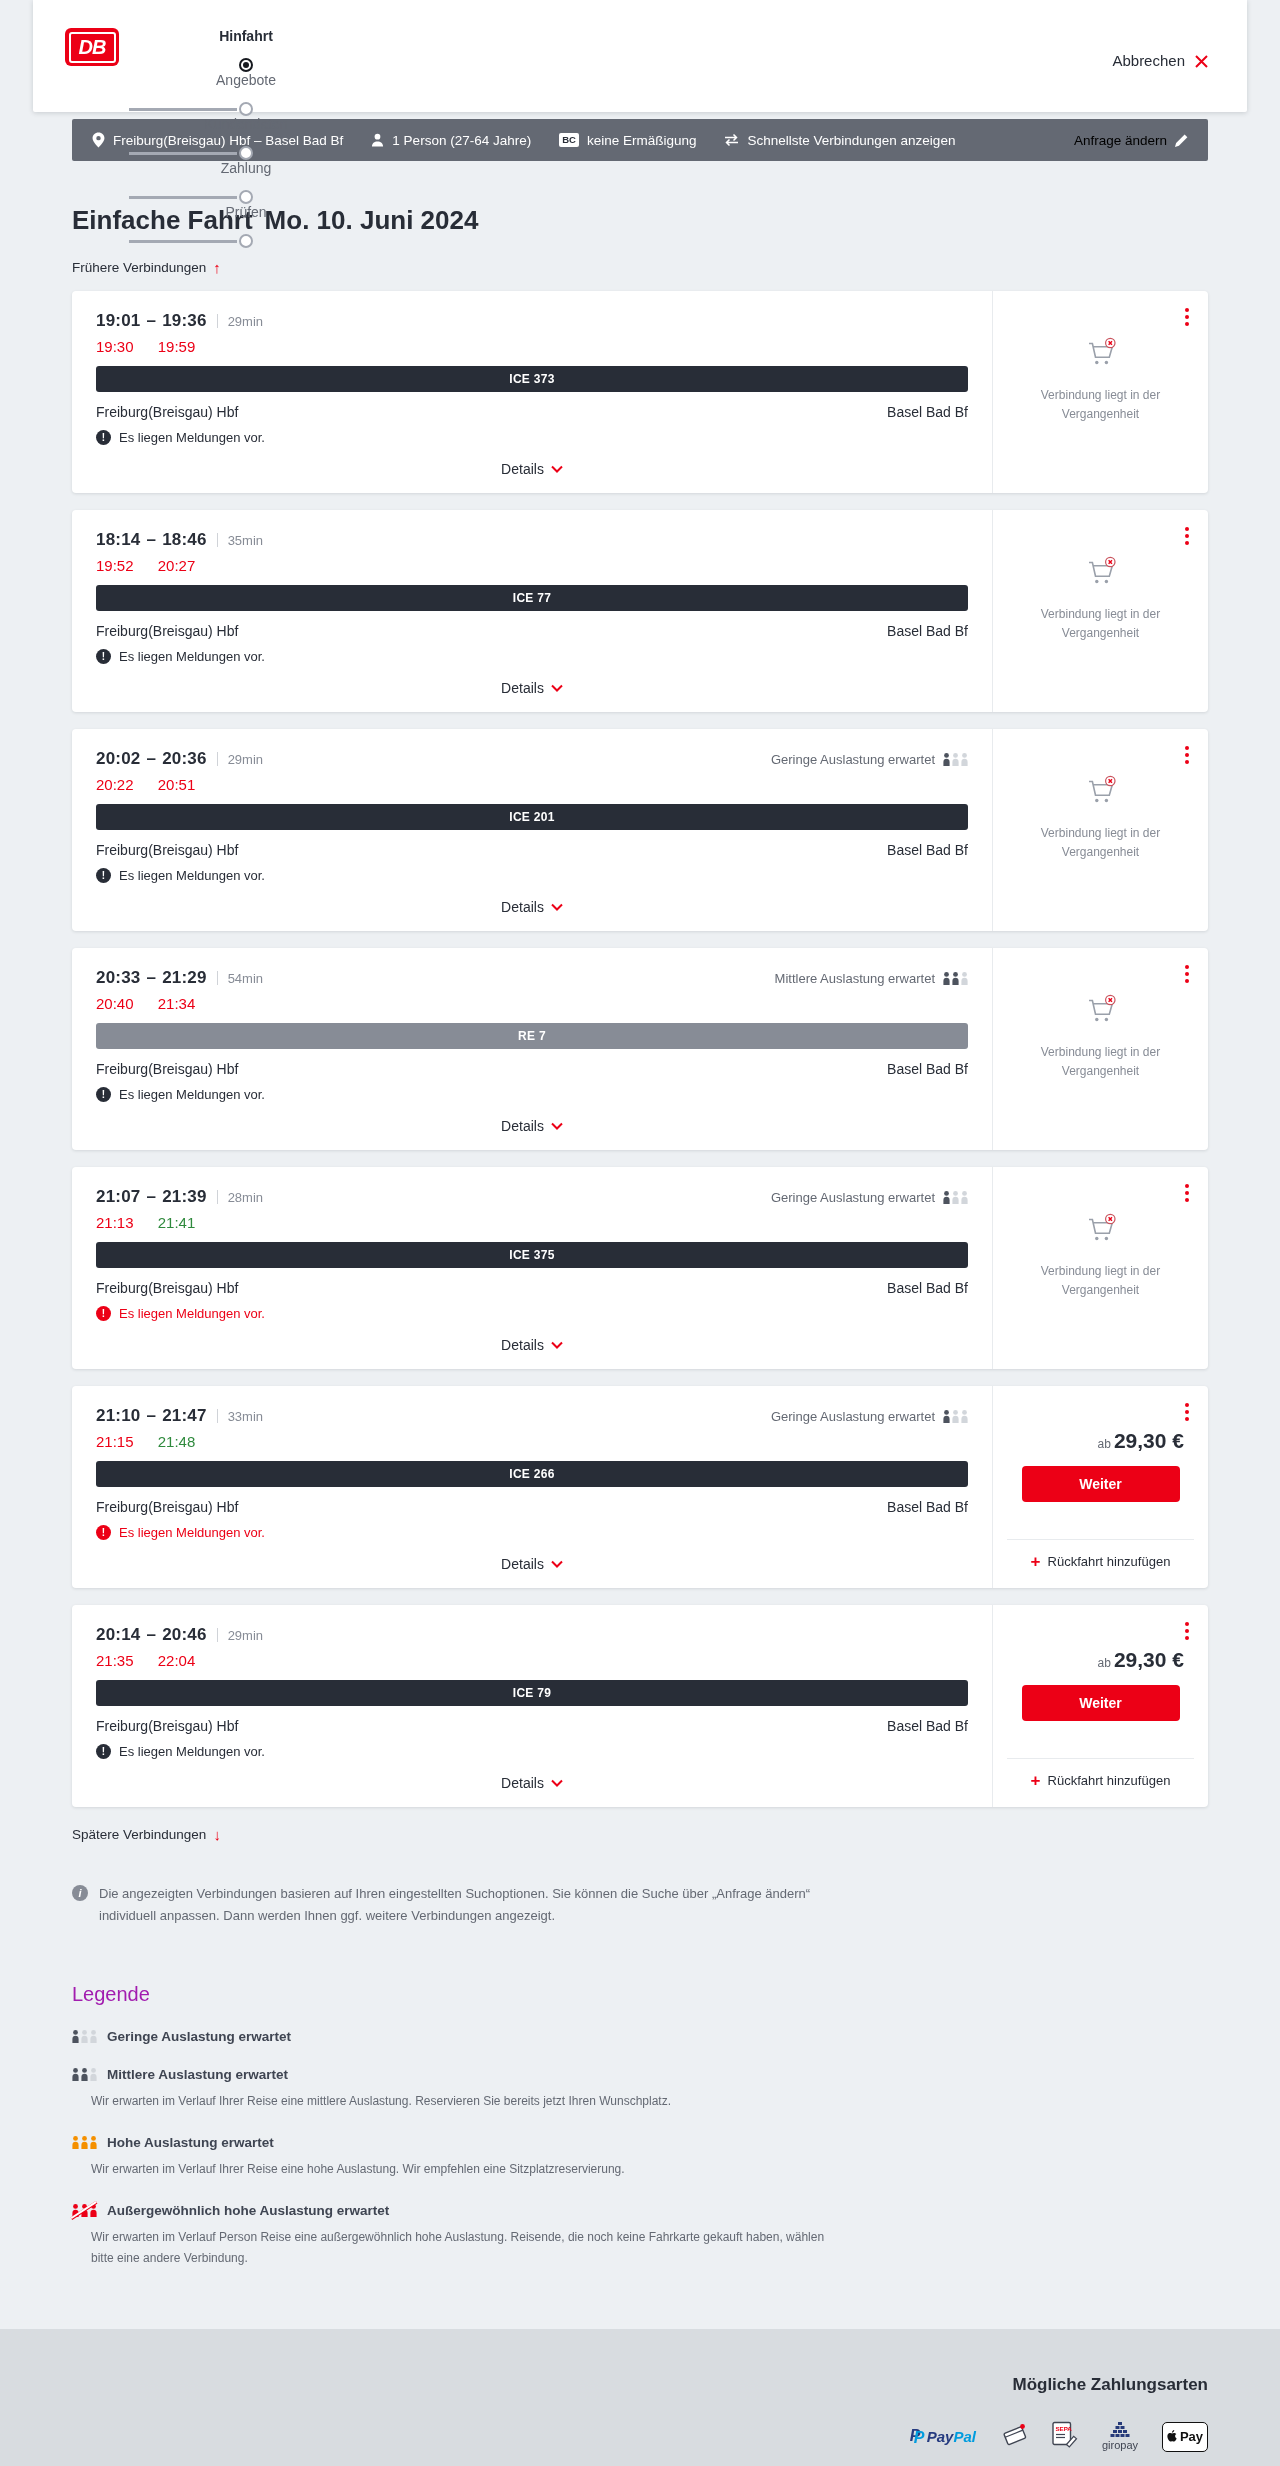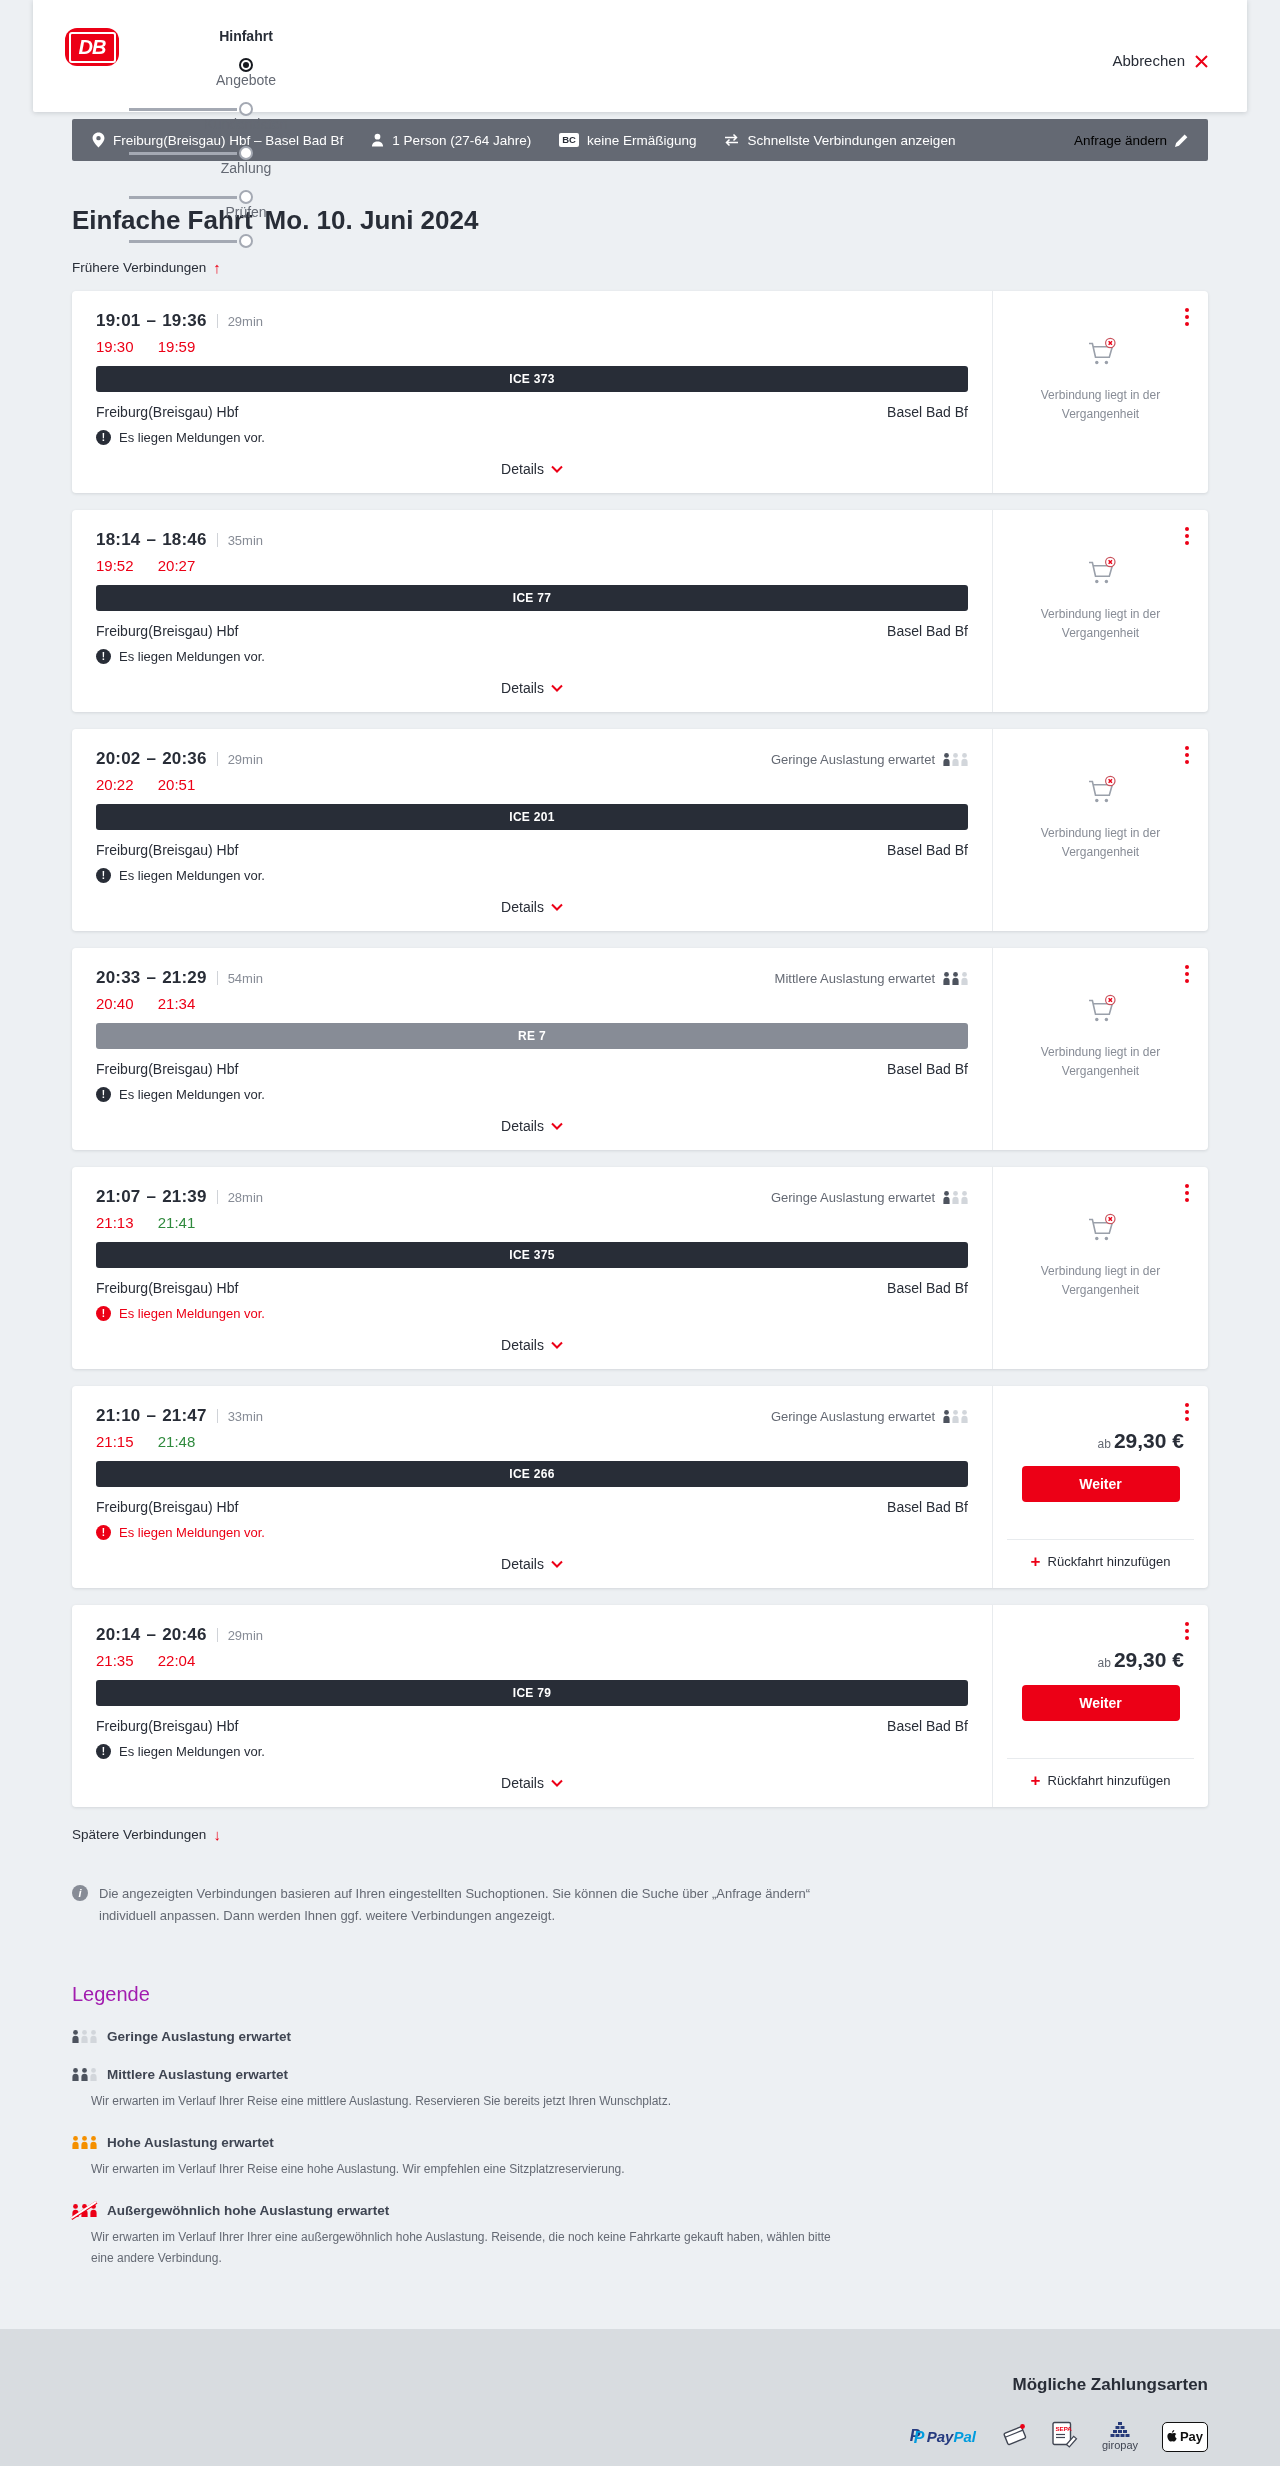--- a/index.html
+++ b/index.html
@@ -12,21 +12,21 @@
   }
   button { font-family:inherit; cursor:pointer; background:none; border:none; color:inherit; }
 
   
   .site-header{
     width:1214px; margin:0 auto; background:#fff; height:112px;
     box-shadow:0 1px 5px rgba(40,45,55,.18);
     display:flex; align-items:flex-start; padding:20px 38px 0 32px; position:relative; z-index:2;
     border-radius:0 0 2px 2px;
   }
-  .db-logo{ width:54px; height:38px; background:#ec0016; border-radius:12px; padding:3.5px; margin-top:8px; }
+  .db-logo{ width:54px; height:38px; background:#ec0016; border-radius:6px; padding:3.5px; margin-top:8px; }
   .db-logo-inner{
     width:100%; height:100%; border:2px solid #fff; border-radius:3px;
     display:flex; align-items:center; justify-content:center;
     color:#fff; font-weight:bold; font-style:italic; font-size:20px; letter-spacing:-1px;
   }
   .steps{ display:flex; margin-left:64px; margin-top:8px;flex-direction:column; }
   .step{ width:126px; display:flex; flex-direction:column; align-items:center; position:relative; }
   .step-label{ font-size:14px; color:#646973; line-height:17px; }
   .step.active .step-label{ color:#282d37; font-weight:bold; }
   .dot{ margin-top:13px; width:14px; height:14px; border:2px solid #a4a9b3; background:#fff; border-radius:50%; position:relative; z-index:1; }
@@ -719,21 +719,21 @@
               <path d="M0.4 13V9c0-2 1.3-3.2 3.1-3.2S6.6 7 6.6 9v4z" fill="#ec0016"></path>
             </svg>
             <svg width="7" height="13" viewBox="0 0 7 13">
               <circle cx="3.5" cy="2.4" r="2.4" fill="#ec0016"></circle>
               <path d="M0.4 13V9c0-2 1.3-3.2 3.1-3.2S6.6 7 6.6 9v4z" fill="#ec0016"></path>
             </svg>
             <span class="occ-slash"></span>
           </span>
       <span>Außergewöhnlich hohe Auslastung erwartet</span>
     </div>
-    <p class="legend-desc">Wir erwarten im Verlauf Ihrer Ihrer eine außergewöhnlich hohe Auslastung. Reisende, die noch keine Fahrkarte gekauft haben, wählen bitte eine andere Verbindung.</p>
+    <p class="legend-desc">Wir erwarten im Verlauf Person Reise eine außergewöhnlich hohe Auslastung. Reisende, die noch keine Fahrkarte gekauft haben, wählen bitte eine andere Verbindung.</p>
   </div>
 </div>
 </section>
 
 <div class="band">
   <div class="payment-inner">
     <h2 class="payment-title">Mögliche Zahlungsarten</h2>
     <div class="pay-icons">
       <span class="paypal">
         <span class="pp">

